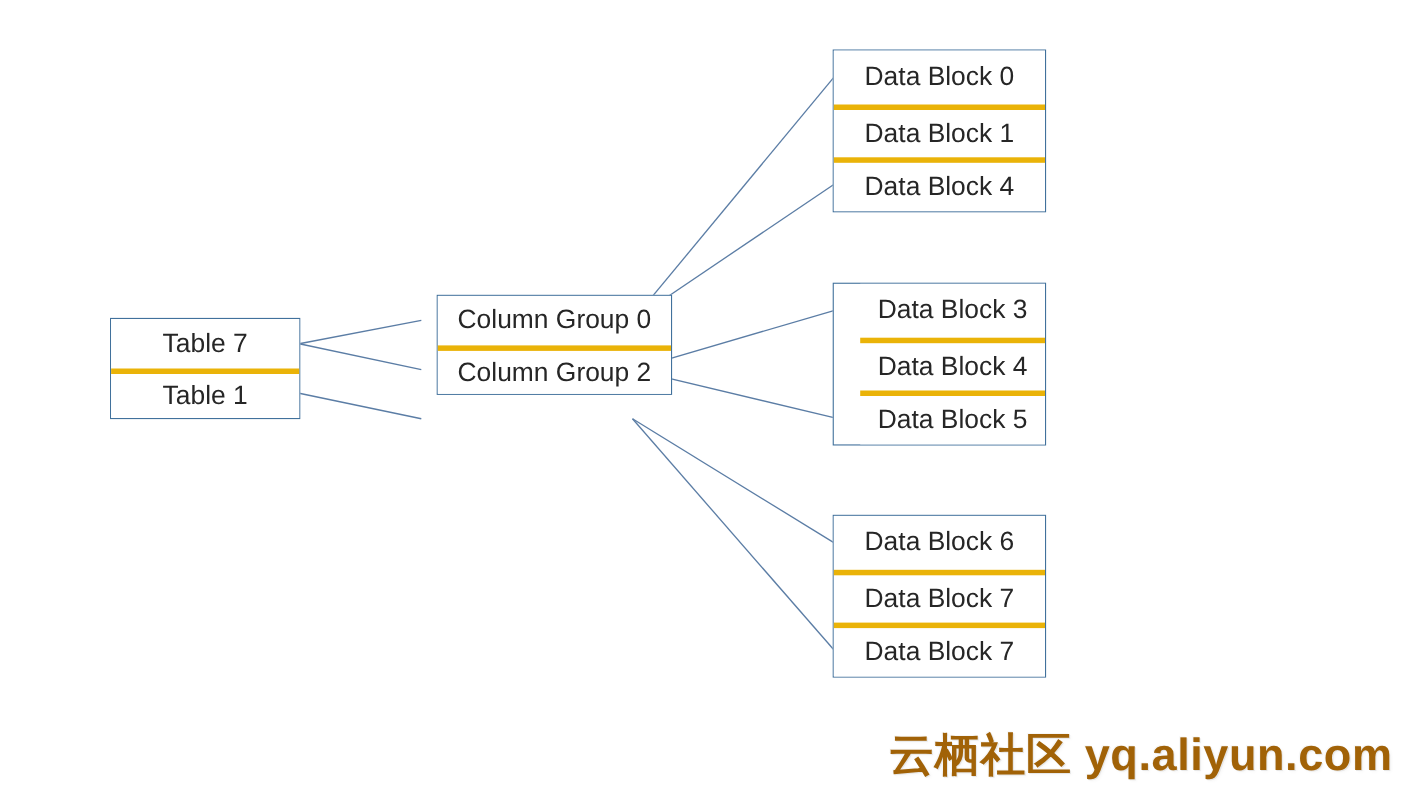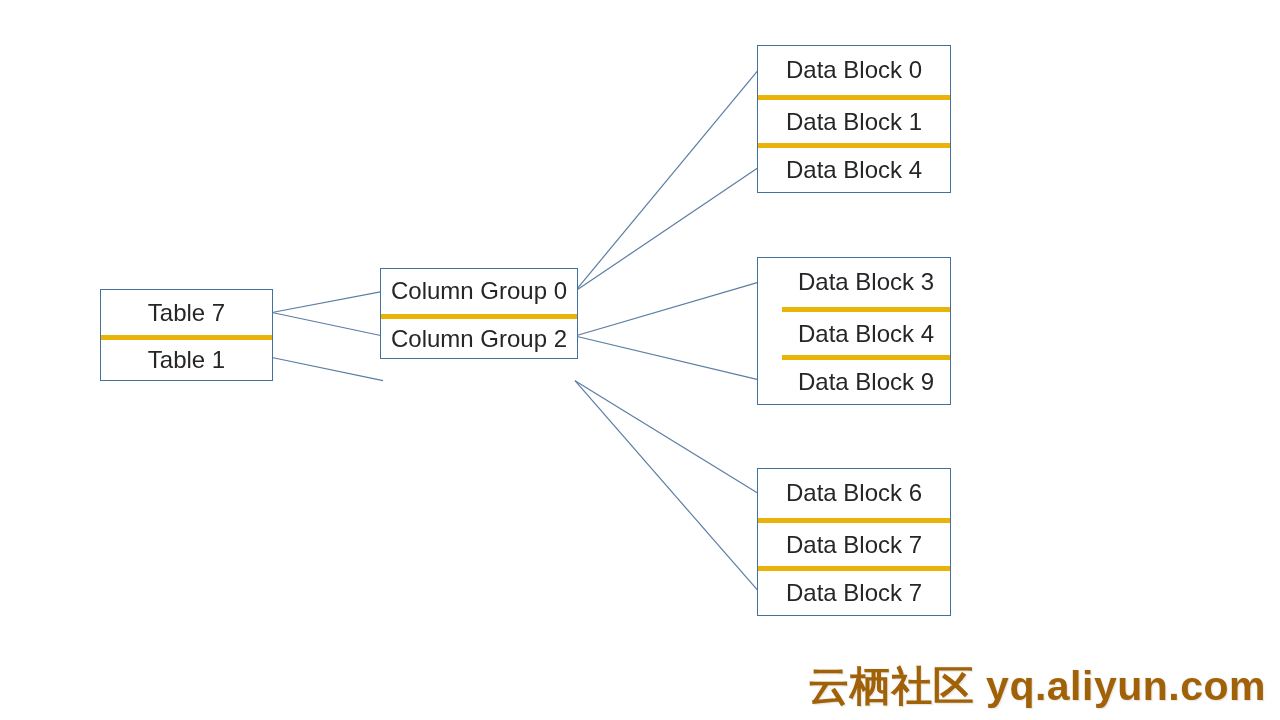--- a/index.html
+++ b/index.html
@@ -24,21 +24,21 @@
   }
   .node-row {
     display: flex; align-items: center; justify-content: center;
     font-size: 24px; color: #262626; white-space: nowrap;
     background: #ffffff;
   }
   .node-row + .node-row { border-top: 5px solid #eab308; }
 
   .g-tables        { left: 100px; top: 289px; width: 173px; }
   .g-tables .node-row        { height: 45px; }
-  .g-colgroups     { left: 380px; top: 268px; width: 198px; }
+  .g-colgroups     { left: 397px; top: 268px; width: 214px; }
   .g-colgroups .node-row     { height: 44.7px; }
   .g-datablocks    { left: 757px; width: 194px; }
   .g-datablocks .node-row    { height: 48.7px; }
   .g-db-top    { top: 45px; }
   .g-db-middle { top: 257px; padding-left: 24px; }
   .g-db-bottom { top: 468px; justify-content: center; }
 
   .watermark {
     position: absolute; right: 14px; bottom: 6px;
     font-size: 41px; font-weight: 600; letter-spacing: 0.5px;
@@ -76,21 +76,21 @@
 
   <div class="node-group g-datablocks g-db-top">
     <div class="node-row">Data Block 0</div>
     <div class="node-row">Data Block 1</div>
     <div class="node-row">Data Block 4</div>
   </div>
 
   <div class="node-group g-datablocks g-db-middle">
     <div class="node-row">Data Block 3</div>
     <div class="node-row">Data Block 4</div>
-    <div class="node-row">Data Block 9</div>
+    <div class="node-row">Data Block 5</div>
   </div>
 
   <div class="node-group g-datablocks g-db-bottom">
     <div class="node-row">Data Block 6</div>
     <div class="node-row">Data Block 7</div>
     <div class="node-row">Data Block 7</div>
   </div>
 
   <div class="watermark">云栖社区 yq.aliyun.com</div>
 

